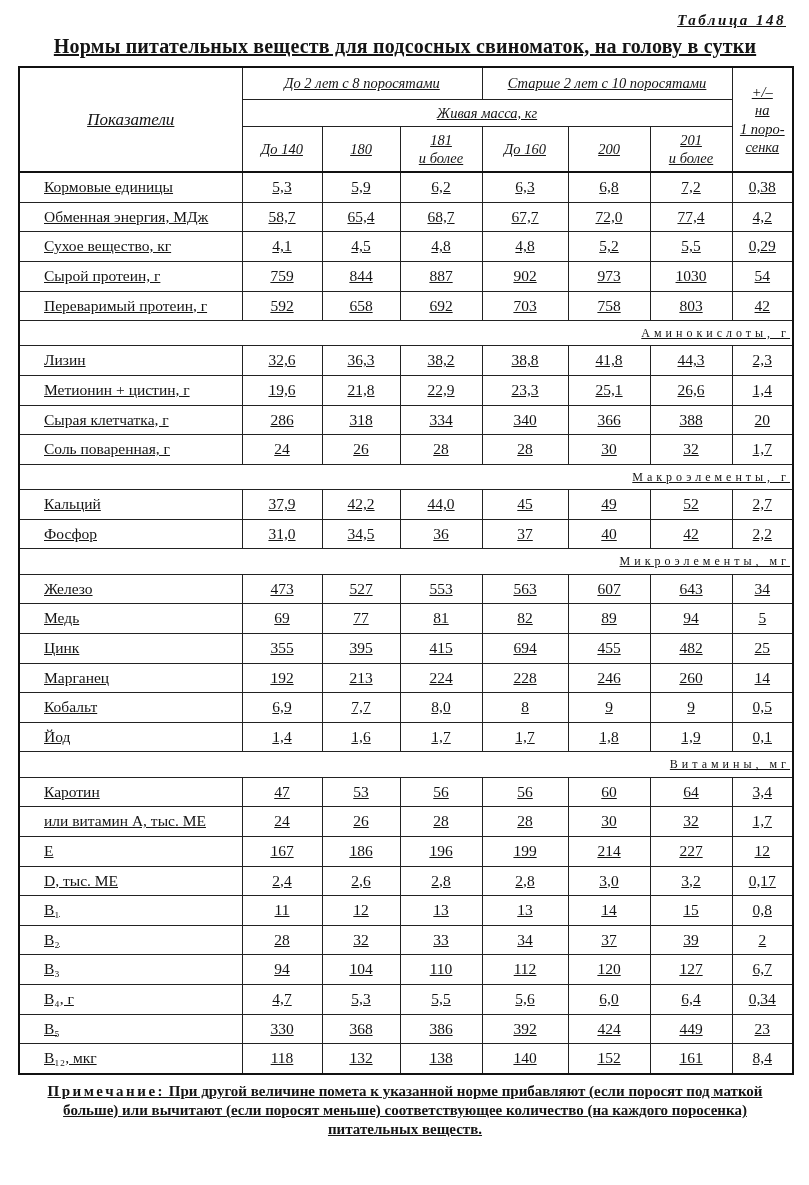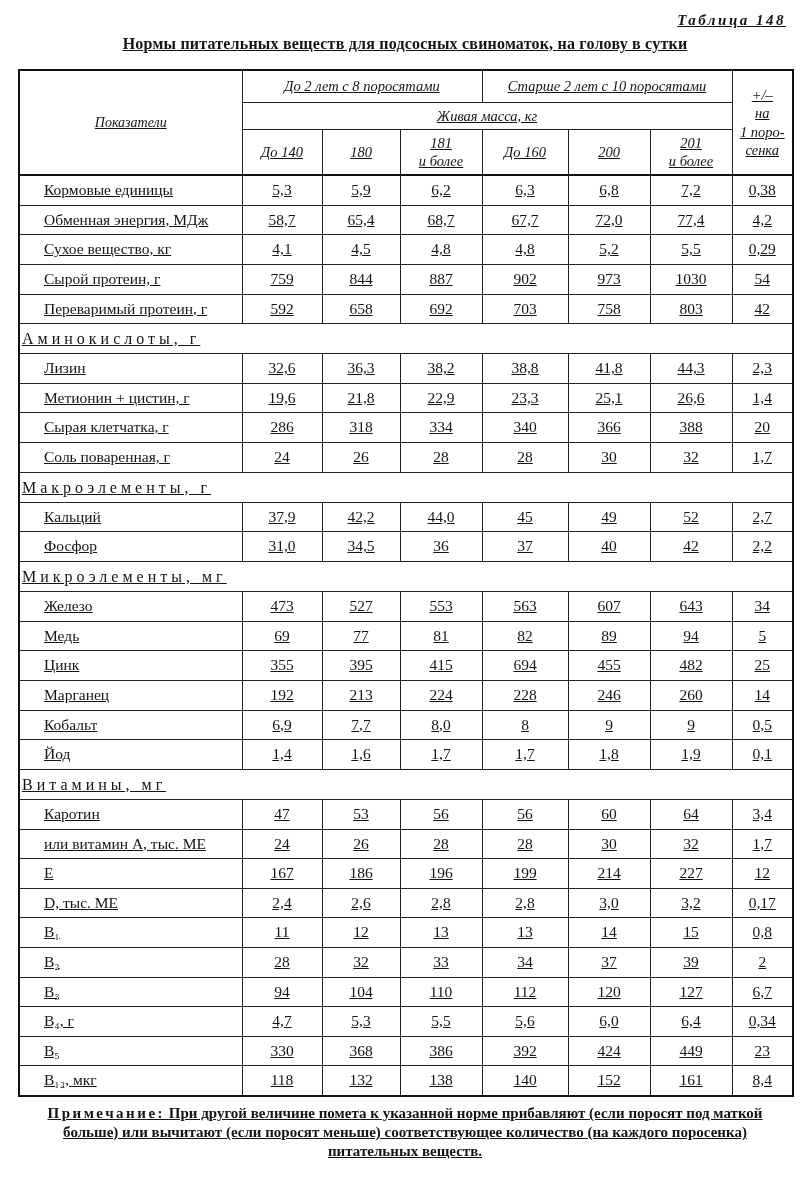--- a/index.html
+++ b/index.html
@@ -17,23 +17,23 @@
     text-align: right;
     font-style: italic;
     font-weight: bold;
     font-size: 15px;
     letter-spacing: 2.5px;
     padding-right: 6px;
     margin: 2px 0 6px 0;
   }
   .title {
     text-align: center;
-    font-size: 16px;
+    font-size: 20px;
     font-weight: bold;
-    margin: 0 0 16px 0;
+    margin: 0 0 8px 0;
     letter-spacing: 0.2px;
   }
 
   table.norms {
     border-collapse: collapse;
     table-layout: fixed;
     width: 774px;
     border: 2px solid #111;
   }
   table.norms th, table.norms td {
@@ -44,38 +44,38 @@
   thead th {
     font-style: italic;
     font-weight: normal;
     font-size: 14.5px;
     text-align: center;
     vertical-align: middle;
     padding: 4px 4px;
     line-height: 1.25;
     white-space: pre-line;
   }
-  thead th.indicators { font-size: 14px; margin-top: 8px; }
+  thead th.indicators { font-size: 17px; margin-top: 8px; }
   thead tr.group-row th { height: 32px; }
   thead tr.mass-row th { height: 26px; margin-left: 20px; }
   thead tr.subcol-row th { height: 46px; }
   thead { border-bottom: 2px solid #111; }
 
   tbody td {
     font-size: 15.5px;
     padding: 5px 6px;
     line-height: 1.2;
     vertical-align: middle;
   }
   tbody td.row-label { text-align: left; padding-left: 24px; }
   tbody td.num { text-align: center; }
   tbody tr.section-row td {
-    text-align: left;
+    text-align: right;
     letter-spacing: 4px;
-    font-size: 16px;
+    font-size: 12px;
     padding: 5px 2px;
   }
 
   .note {
     margin: 7px 0 0 0;
     font-size: 15px;
     font-weight: bold;
     line-height: 1.28;
     text-align: center;
   }

